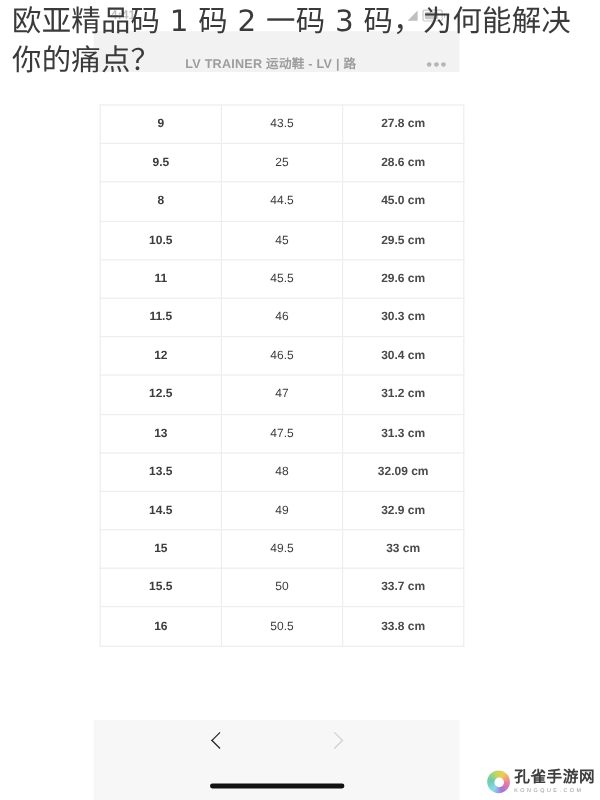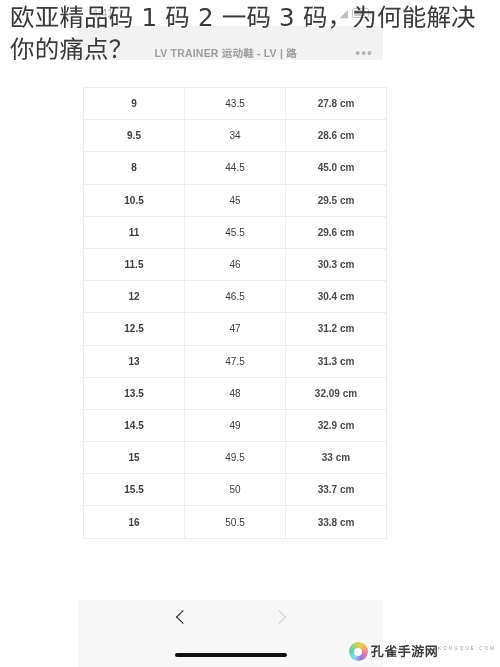--- a/index.html
+++ b/index.html
@@ -238,21 +238,21 @@
   #watermark .logo-mark::after {
     content: "";
     position: absolute;
     left: 5.5px; top: 5.5px;
     width: 8px; height: 8px;
     border-radius: 50%;
     background: #ffffff;
   }
   #watermark .wm-text {
     display: flex;
-    flex-direction: row;
+    flex-direction: column;
     line-height: 1;
   }
   #watermark .wm-cn {
     font-size: 13px;
     font-weight: 700;
     color: #2e2e2e;
     font-family: "DejaVu Sans", "Liberation Sans", sans-serif;
     letter-spacing: .5px;
   }
   #watermark .wm-en {
@@ -288,21 +288,21 @@
     <div id="page-body">
       <table id="size-table">
         <tbody>
             <tr>
               <td class="c-us">9</td>
               <td class="c-eu">43.5</td>
               <td class="c-cm">27.8 cm</td>
             </tr>
             <tr>
               <td class="c-us">9.5</td>
-              <td class="c-eu">34</td>
+              <td class="c-eu">25</td>
               <td class="c-cm">28.6 cm</td>
             </tr>
             <tr>
               <td class="c-us">8</td>
               <td class="c-eu">44.5</td>
               <td class="c-cm">45.0 cm</td>
             </tr>
             <tr>
               <td class="c-us">10.5</td>
               <td class="c-eu">45</td>

